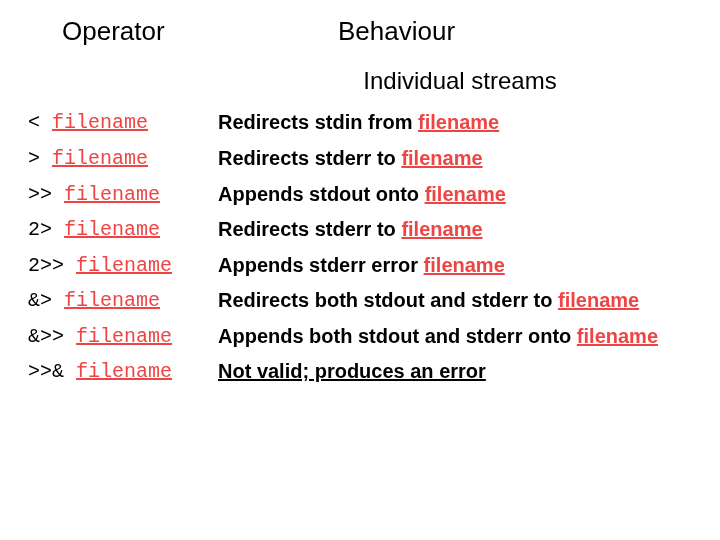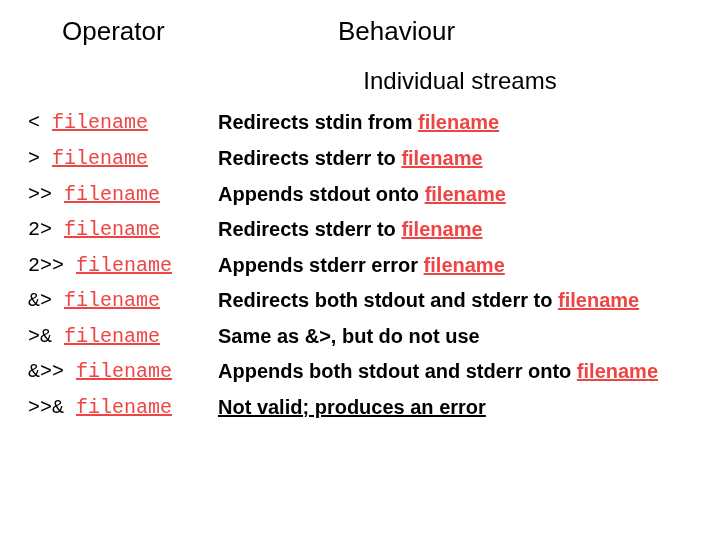--- a/index.html
+++ b/index.html
@@ -131,28 +131,20 @@
       <tr>
         <td class="operator">
           <span>&amp;&gt; </span><a href="#">filename</a>
         </td>
         <td class="behaviour">
           <span>Redirects both stdout and stderr to </span><a href="#">filename</a><span></span>
         </td>
       </tr>
       <tr>
         <td class="operator">
-          <span>&gt;&amp; </span><a href="#">filename</a>
-        </td>
-        <td class="behaviour">
-          <span>Same as &amp;&gt;, but do not use</span><span></span>
-        </td>
-      </tr>
-      <tr>
-        <td class="operator">
           <span>&amp;&gt;&gt; </span><a href="#">filename</a>
         </td>
         <td class="behaviour">
           <span>Appends both stdout and stderr onto </span><a href="#">filename</a><span></span>
         </td>
       </tr>
       <tr>
         <td class="operator">
           <span>&gt;&gt;&amp; </span><a href="#">filename</a>
         </td>

